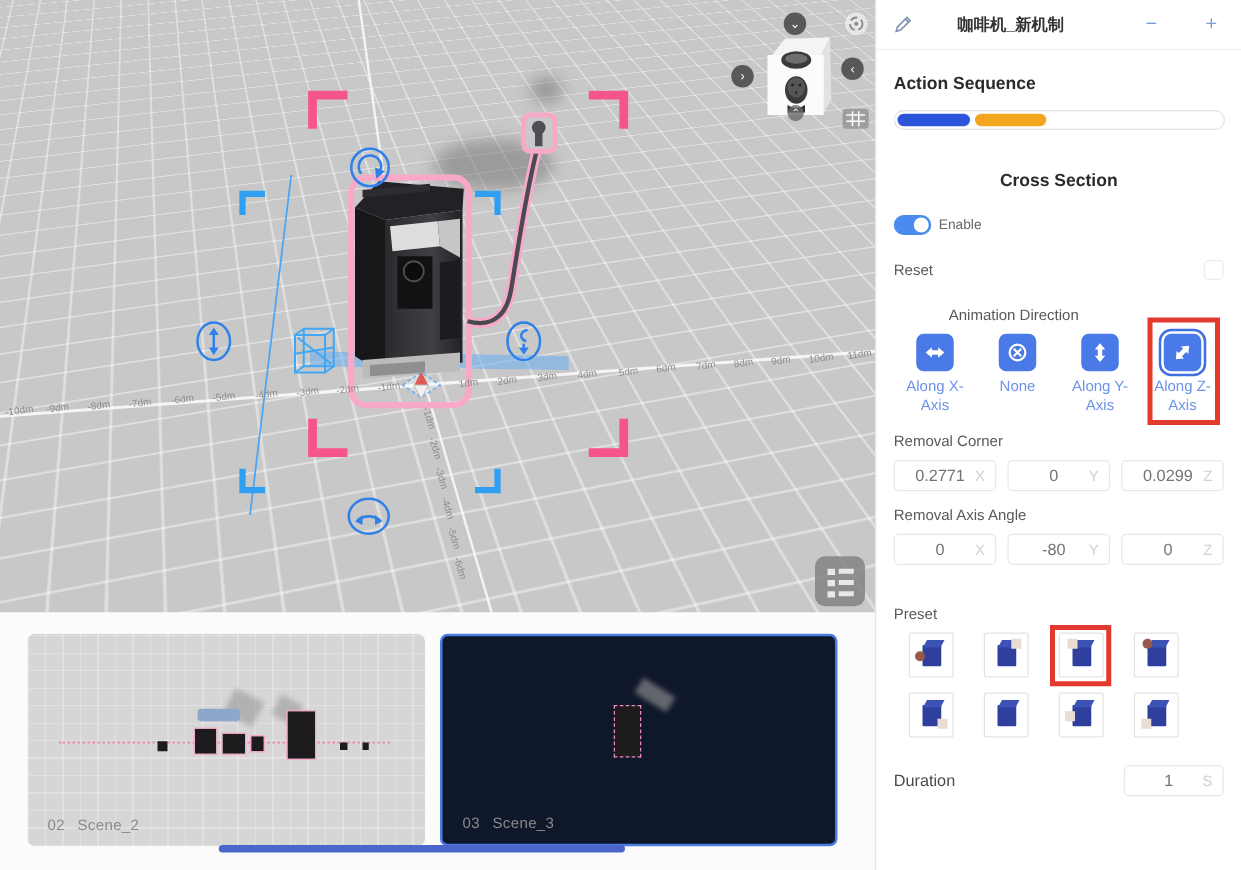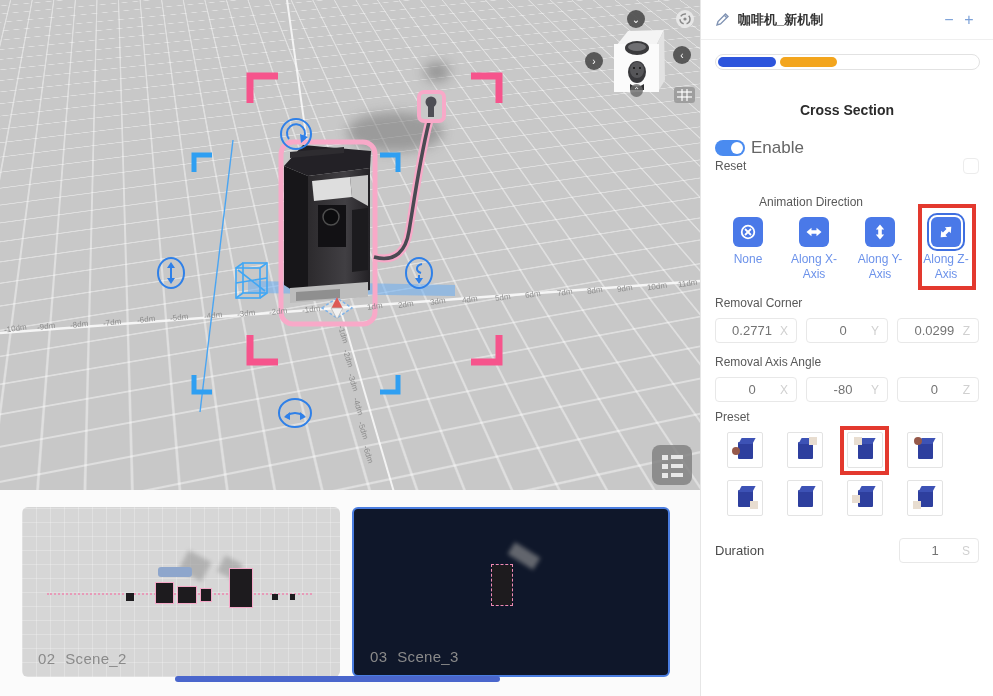--- a/index.html
+++ b/index.html
@@ -26,46 +26,46 @@
   .nav-dot { position:absolute; border-radius:50%; background:rgba(72,72,72,.88); color:#fff;
     display:flex; align-items:center; justify-content:center; font-size:10px; }
 
   
   .scene-strip { position:relative; width:700px; height:206px; background:#fbfbfb; }
   .scene-card { position:absolute; top:507px; border-radius:6px; background:#d6d6d6; overflow:hidden;
     background-image:
       repeating-linear-gradient(0deg, rgba(255,255,255,.25) 0 1px, transparent 1px 14px),
       repeating-linear-gradient(90deg, rgba(255,255,255,.25) 0 1px, transparent 1px 14px); }
   .scene-card.selected { border:2px solid #4a7de0; background:#0f172a; }
-  .scene-label { position:absolute; left:16px; bottom:10px; font-size:15px; color:#8a8a8a; letter-spacing:.3px; }
+  .scene-label { position:absolute; left:16px; bottom:10px; font-size:12px; color:#8a8a8a; letter-spacing:.3px; }
   .scene-label span { margin-right:10px; }
   .strip-scrollbar { position:absolute; left:175px; top:693px; width:325px; height:6px;
     background:#4a66cc; border-radius:3px; }
 
   
   .panel { position:relative; width:293px; height:696px; background:#fff; border-left:1px solid #e6e6e6; }
-  .panel-header { height:40px; display:flex; align-items:center; padding:0 14px 0 14px; border-bottom:1px solid #efefef; }
+  .panel-header { height:40px; display:flex; align-items:center; padding:0 14px 0 14px; border-bottom:1px solid #efefef;gap:28px; }
   .panel-title { font-size:13px; font-weight:bold; color:#333; margin-left:8px; flex:1; }
   .hdr-btn { font-size:16px; color:#7ba0d8; width:20px; text-align:center; cursor:default; }
 
   .panel-body { padding:0 14px; position:relative; }
   .sec-heading { font-size:14px; font-weight:bold; color:#2b2b2b; }
   .sub-label { font-size:12px; color:#595959; }
 
   .progress-track { margin-top:14px; width:265px; height:16px; border:1px solid #e2e2e2; border-radius:8px; position:relative; background:#fff; }
   .progress-seg { position:absolute; top:2px; height:10px; border-radius:5px; }
   .seg-blue { left:2px; width:58px; background:#2d55dc; }
   .seg-orange { left:64px; width:57px; background:#f3a51d; }
 
   .toggle-row { display:flex; align-items:center; margin-top:20px; }
   .toggle { width:30px; height:16px; border-radius:8px; background:#4a8bf0; position:relative; }
   .toggle .knob { position:absolute; right:2px; top:2px; width:12px; height:12px; border-radius:50%; background:#fff; }
-  .toggle-label { font-size:17px; color:#666; margin-left:6px; }
-
-  .reset-row { display:flex; align-items:center; justify-content:space-between; }
+  .toggle-label { font-size:11px; color:#666; margin-left:6px; }
+
+  .reset-row { display:flex; align-items:center; justify-content:space-between; margin-top:20px; }
   .checkbox { width:16px; height:16px; border:1.5px solid #ececec; border-radius:4px; background:#fff; }
 
   .anim-row { display:flex; margin-top:8px; }
   .anim-opt { width:66px; display:flex; flex-direction:column; align-items:center; position:relative; }
   .anim-icon { width:30px; height:30px; border-radius:6px; background:#4a79e8; display:flex; align-items:center; justify-content:center; }
   .anim-icon.selected-ring { outline:2px solid #3f6fe0; outline-offset:2px; }
   .anim-label { margin-top:5px; font-size:12px; line-height:15px; color:#6c92ea; text-align:center; width:58px; }
   .red-box { position:absolute; border:4px solid #e3392e; pointer-events:none; }
   .red-box.z-axis { left:5px; top:-13px; width:58px; height:86px; }
 
@@ -322,20 +322,21 @@
       <svg width="15" height="15" viewBox="0 0 15 15">
         <path d="M2,13 L3,9.5 L10.5,2 L13,4.5 L5.5,12 Z" fill="none" stroke="#8093b3" stroke-width="1.4"></path>
         <line x1="9.3" y1="3.2" x2="11.8" y2="5.7" stroke="#8093b3" stroke-width="1.4"></line>
       </svg>
       <div class="panel-title">咖啡机_新机制</div>
       <div class="hdr-btn">−</div>
       <div class="hdr-btn">+</div>
     </div>
 
     <div class="panel-body">
+      <div class="sec-heading" style="margin-top:18px;">Action Sequence</div>
 
       <div class="progress-track">
         <div class="progress-seg seg-blue"></div>
         <div class="progress-seg seg-orange"></div>
       </div>
 
       <div class="sec-heading" style="margin-top:32px;text-align:center;">Cross Section</div>
 
       <div class="toggle-row">
         <div class="toggle">
@@ -345,40 +346,40 @@
       </div>
 
       <div class="reset-row">
         <div class="sub-label">Reset</div>
         <div class="checkbox"></div>
       </div>
 
       <div class="sub-label" style="margin-top:21px;margin-left:44px;">Animation Direction</div>
 
       <div class="anim-row">
+        <div class="anim-opt">
+          <div class="anim-icon">
+            <svg width="18" height="18" viewBox="0 0 18 18">
+                <path d="M1.5,9 L6.5,4.8 L6.5,7.2 L11.5,7.2 L11.5,4.8 L16.5,9 L11.5,13.2 L11.5,10.8 L6.5,10.8 L6.5,13.2 Z" fill="#fff"></path>
+              </svg>
+          </div>
+          <div class="anim-label">Along X-Axis</div>
+        </div>
         <div class="anim-opt">
           <div class="anim-icon">
             <svg width="18" height="18" viewBox="0 0 18 18">
                 <circle cx="9" cy="9" r="6.3" fill="none" stroke="#fff" stroke-width="1.8"></circle>
                 <line x1="6" y1="6" x2="12" y2="12" stroke="#fff" stroke-width="1.8"></line>
                 <line x1="12" y1="6" x2="6" y2="12" stroke="#fff" stroke-width="1.8"></line>
               </svg>
           </div>
           <div class="anim-label">None</div>
         </div>
         <div class="anim-opt">
           <div class="anim-icon">
-            <svg width="18" height="18" viewBox="0 0 18 18">
-                <path d="M1.5,9 L6.5,4.8 L6.5,7.2 L11.5,7.2 L11.5,4.8 L16.5,9 L11.5,13.2 L11.5,10.8 L6.5,10.8 L6.5,13.2 Z" fill="#fff"></path>
-              </svg>
-          </div>
-          <div class="anim-label">Along X-Axis</div>
-        </div>
-        <div class="anim-opt">
-          <div class="anim-icon">
             <svg width="18" height="18" viewBox="0 0 18 18" style="transform:rotate(90deg)">
                 <path d="M1.5,9 L6.5,4.8 L6.5,7.2 L11.5,7.2 L11.5,4.8 L16.5,9 L11.5,13.2 L11.5,10.8 L6.5,10.8 L6.5,13.2 Z" fill="#fff"></path>
               </svg>
           </div>
           <div class="anim-label">Along Y-Axis</div>
         </div>
         <div class="anim-opt">
           <div class="anim-icon selected-ring">
             <svg width="18" height="18" viewBox="0 0 18 18" style="transform:rotate(-45deg)">
                 <path d="M1.5,9 L6.5,4.8 L6.5,7.2 L11.5,7.2 L11.5,4.8 L16.5,9 L11.5,13.2 L11.5,10.8 L6.5,10.8 L6.5,13.2 Z" fill="#fff"></path>
@@ -414,21 +415,21 @@
         <div class="xyz-input">
           <span class="xyz-val">-80</span>
           <span class="xyz-axis">Y</span>
         </div>
         <div class="xyz-input">
           <span class="xyz-val">0</span>
           <span class="xyz-axis">Z</span>
         </div>
       </div>
 
-      <div class="sub-label" style="margin-top:8px;">Preset</div>
+      <div class="sub-label" style="margin-top:32px;">Preset</div>
       <div class="preset-grid">
         <div class="preset-box">
             <div class="cube">
               <div class="chip brown lf"></div>
             </div>
           </div>
         <div class="preset-box">
             <div class="cube">
               <div class="chip tr"></div>
             </div>

